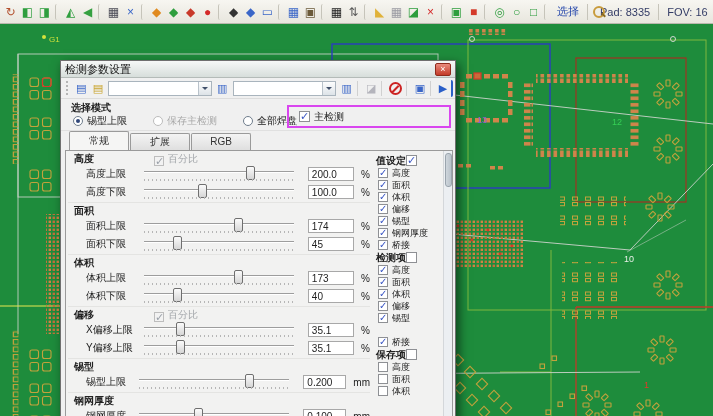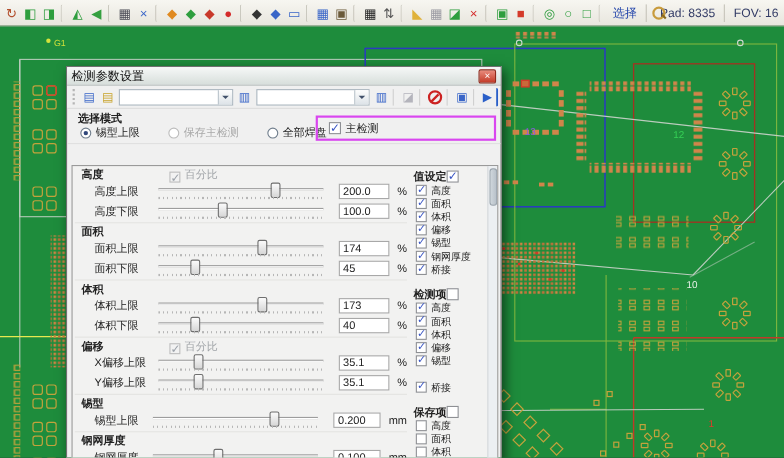--- a/index.html
+++ b/index.html
@@ -99,21 +99,21 @@
     background:#9d9d9d; border-bottom:1px solid #fff; }
   .slider .thumb { position:absolute; top:0; width:9px; height:14px; margin-left:-4px;
     background:linear-gradient(#fbfbfb,#d6d6d6); border:1px solid #6f6f6f; border-radius:2px; }
   .slider .ticks { position:absolute; left:0; right:0; top:13px; height:2px;
     background-image:repeating-linear-gradient(90deg,#b6b6b6 0 1px,transparent 1px 4px); }
   .valbox { width:52px; height:14px; background:#fff; border:1px solid #a8a8a8;
     display:flex; align-items:center; padding:0 3px; margin-left:10px; }
   .unit { margin-left:7px; color:#222; }
 
   .rpanels { position:absolute; left:310px; top:1px; width:70px; }
-  .panel { margin-top:10px; }
+  .panel { }
   .panel:first-child { margin-top:2px; }
   .panel-head { display:flex; align-items:center; height:13px;
     font-weight:bold; color:#222; }
   .panel-head .chk { margin-right:0; }
   .chk-item { display:flex; align-items:center; height:12px; padding-left:2px; }
   .chk-item .chk { width:10px; height:10px; }
   .chk-item .chk.checked::after { font-size:10px; top:-2px; }
   .chk-label { white-space:nowrap; font-size:9px; color:#222; }
   .vscroll { position:absolute; right:0px; top:0; width:9px; height:283px;
     background:#eceff2; border-left:1px solid #d4d7da; }
@@ -410,20 +410,25 @@
         </div>
       </div>
       <div class="main-check-panel">
         <div class="mc-item">
           <span class="chk checked"></span>
           <span>主检测</span>
         </div>
       </div>
     </div>
 
+    <div class="tabstrip">
+      <div class="tab active">常规</div>
+      <div class="tab">扩展</div>
+      <div class="tab">RGB</div>
+    </div>
 
     <div class="content">
       <div class="sections">
 
         <div class="section">
           <div class="sec-head">
             <span class="sec-title">高度</span>
             <span class="pct">
               <span class="chk checked dis"></span>
               <span>百分比</span>

